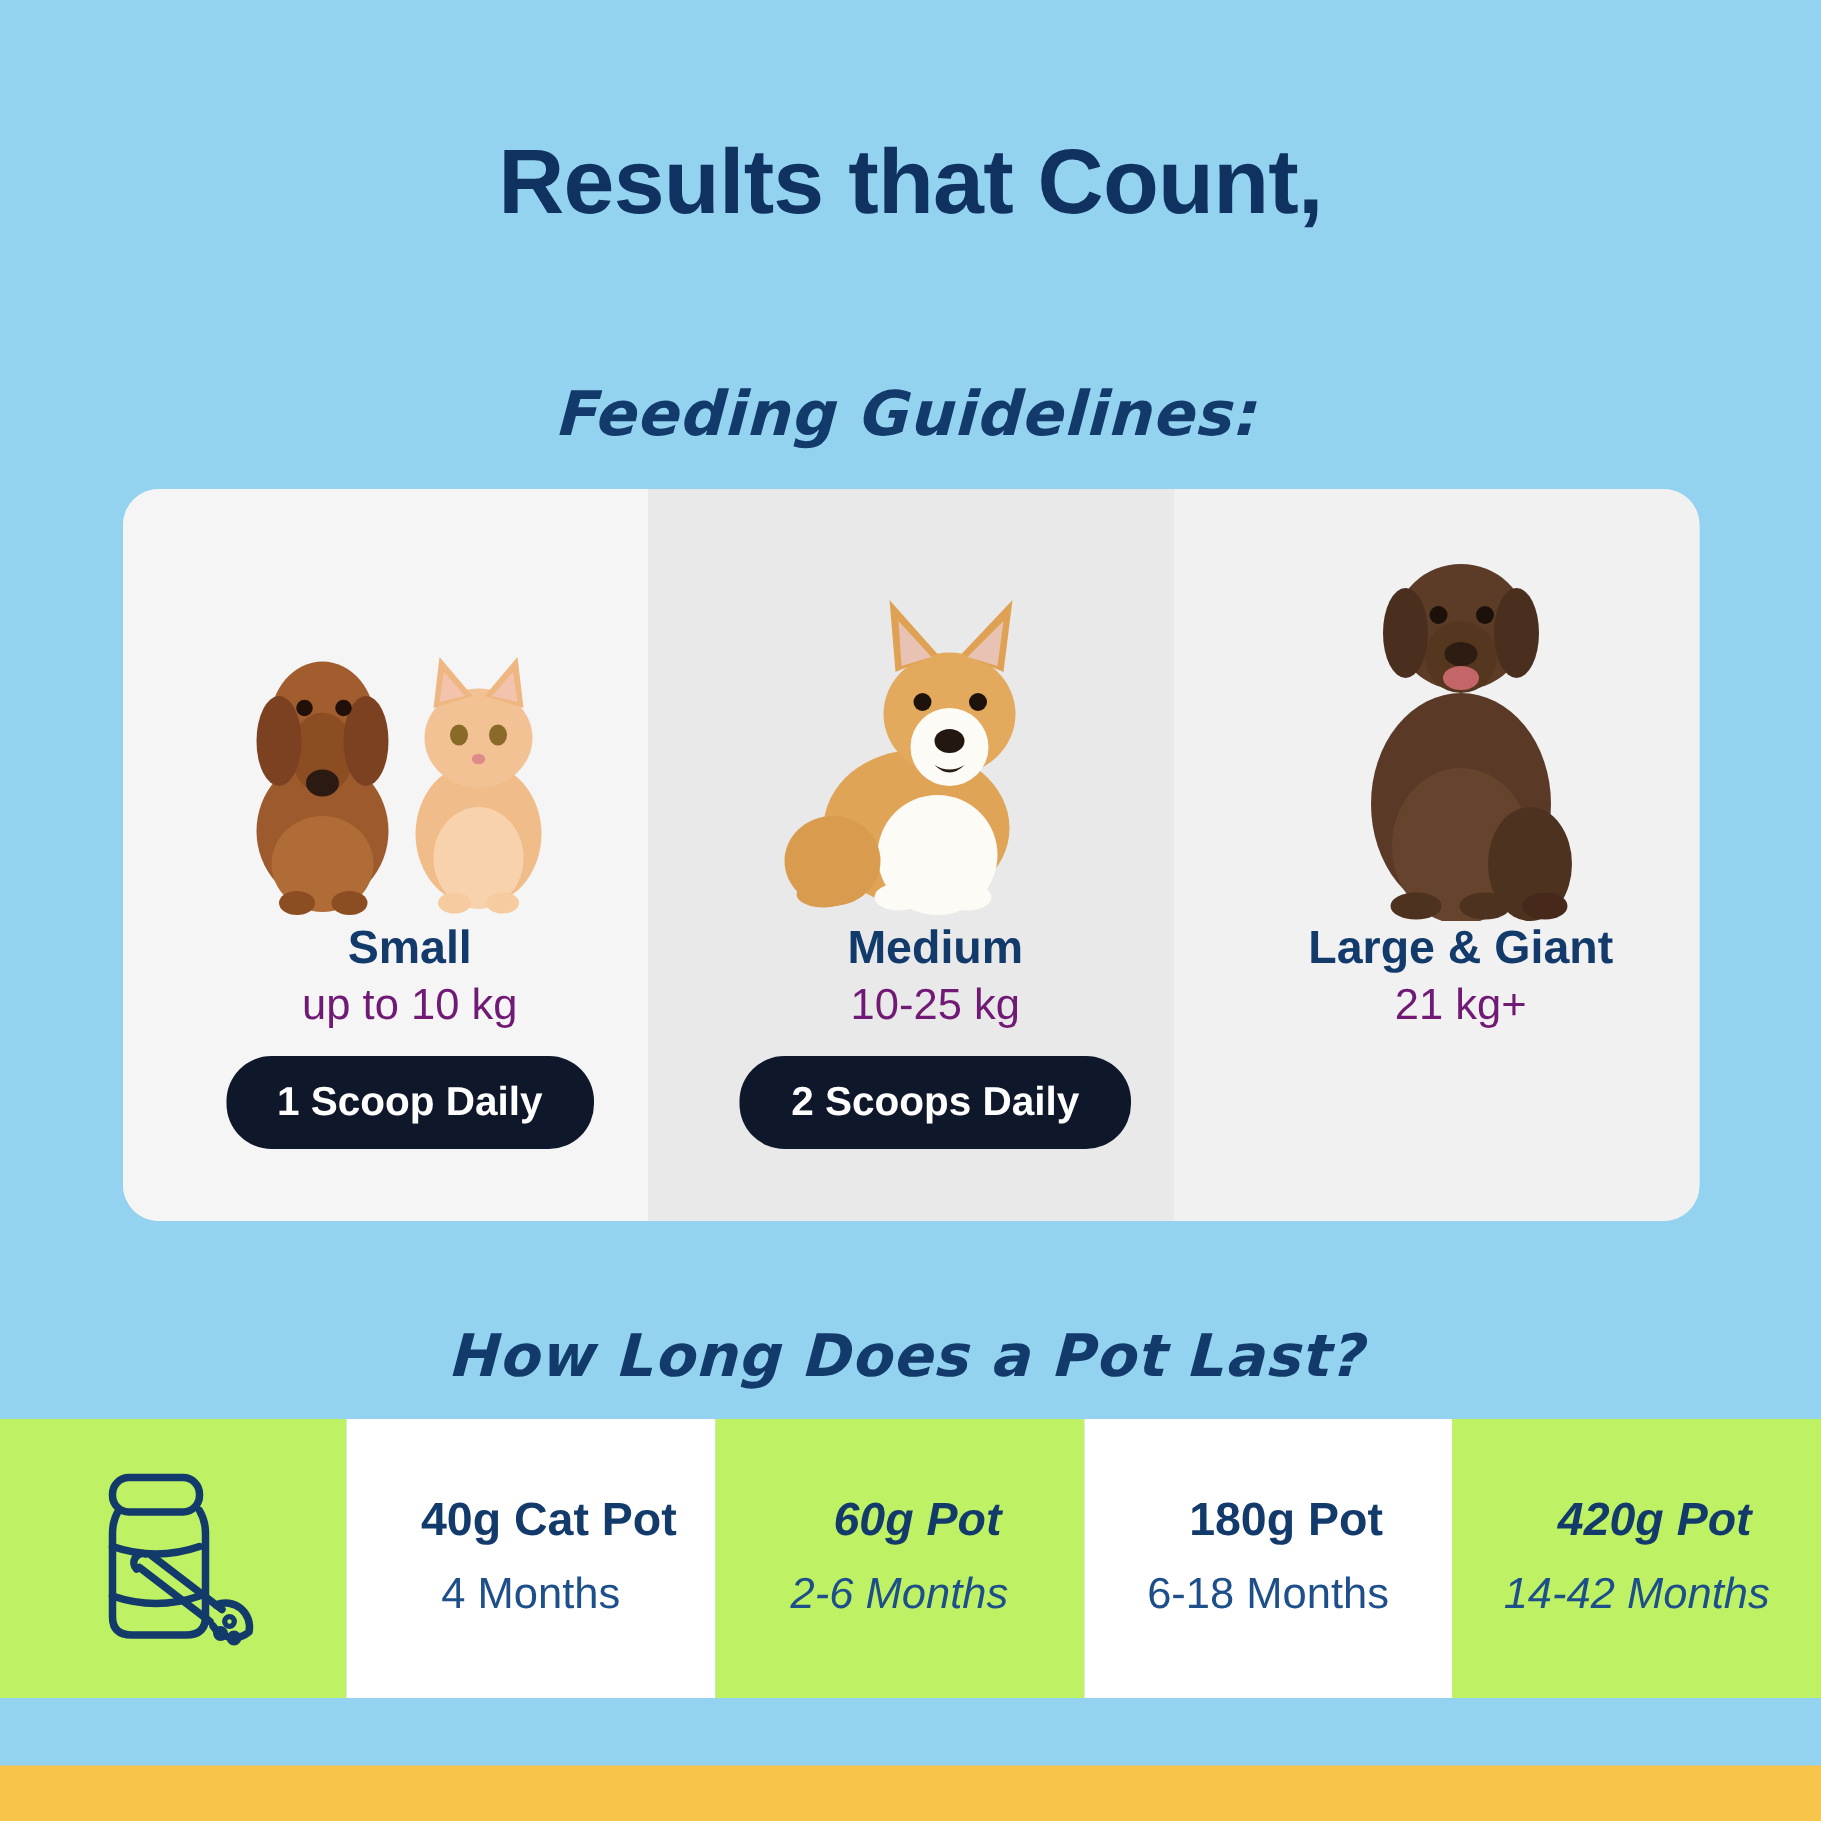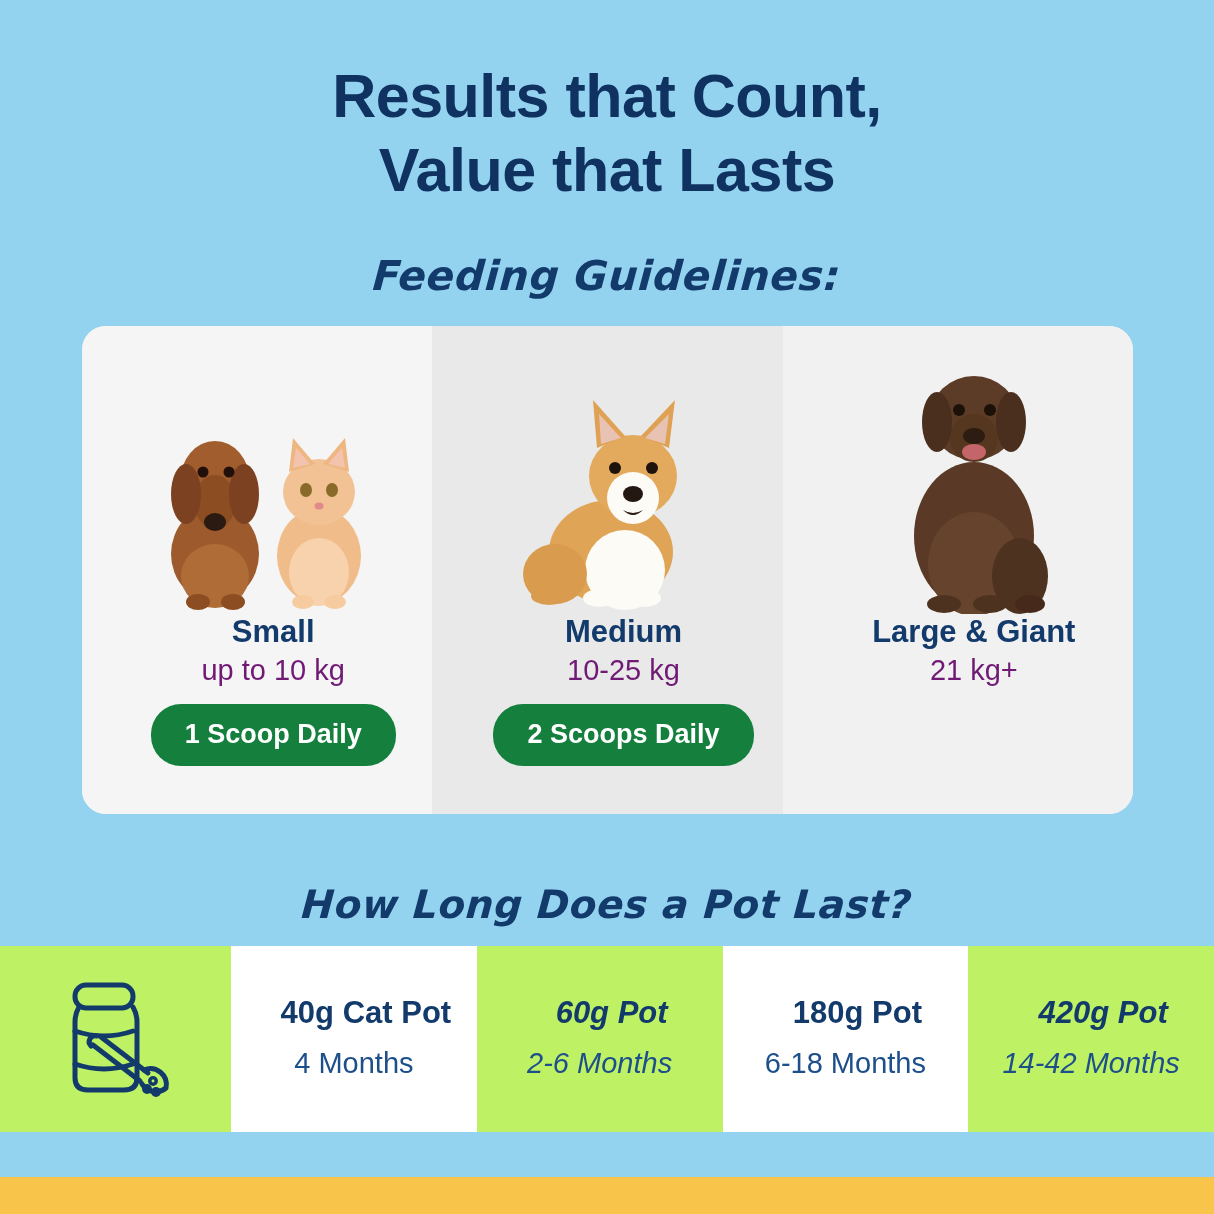--- a/index.html
+++ b/index.html
@@ -17,21 +17,21 @@
   .page {
     position: relative;
     width: 1214px;
     height: 1214px;
     background: #94d3ef;
   }
 
   
   .headline {
     position: absolute;
-    top: 59px;
+    top: 84px;
     left: 0;
     width: 1214px;
     text-align: center;
     color: #103260;
     font-weight: bold;
     font-size: 61px;
     line-height: 74px;
     letter-spacing: -0.5px;
   }
   .headline .line { display: block; }
@@ -93,21 +93,21 @@
   }
   .size-range {
     color: #701a75;
     font-weight: normal;
     font-size: 29px;
     line-height: 40px;
     text-align: left;
   }
   .scoop-pill {
     margin-top: 14px;
-    background: #15803d;
+    background: #0f172a;
     color: #ffffff;
     font-weight: bold;
     font-size: 27px;
     line-height: 27px;
     border-radius: 30px;
     padding: 17px 34px 18px 34px;
     text-align: center;
     white-space: nowrap;
   }
 
@@ -170,21 +170,20 @@
   
   .yellow-band { background: #f8c44a; }
 </style>
 </head>
 <body>
 
 <div class="page">
 
   <div class="headline">
     <span class="line">Results that Count,</span>
-    <span class="line">Value that Lasts</span>
   </div>
 
   <div class="script-heading" id="feeding-guidelines-heading">Feeding Guidelines:</div>
 
   <div class="panel">
 
     <div class="panel-col tint-a">
       <div class="pet-art">
         <svg width="260" height="288" viewBox="0 0 260 288" aria-hidden="true">
           <g>

